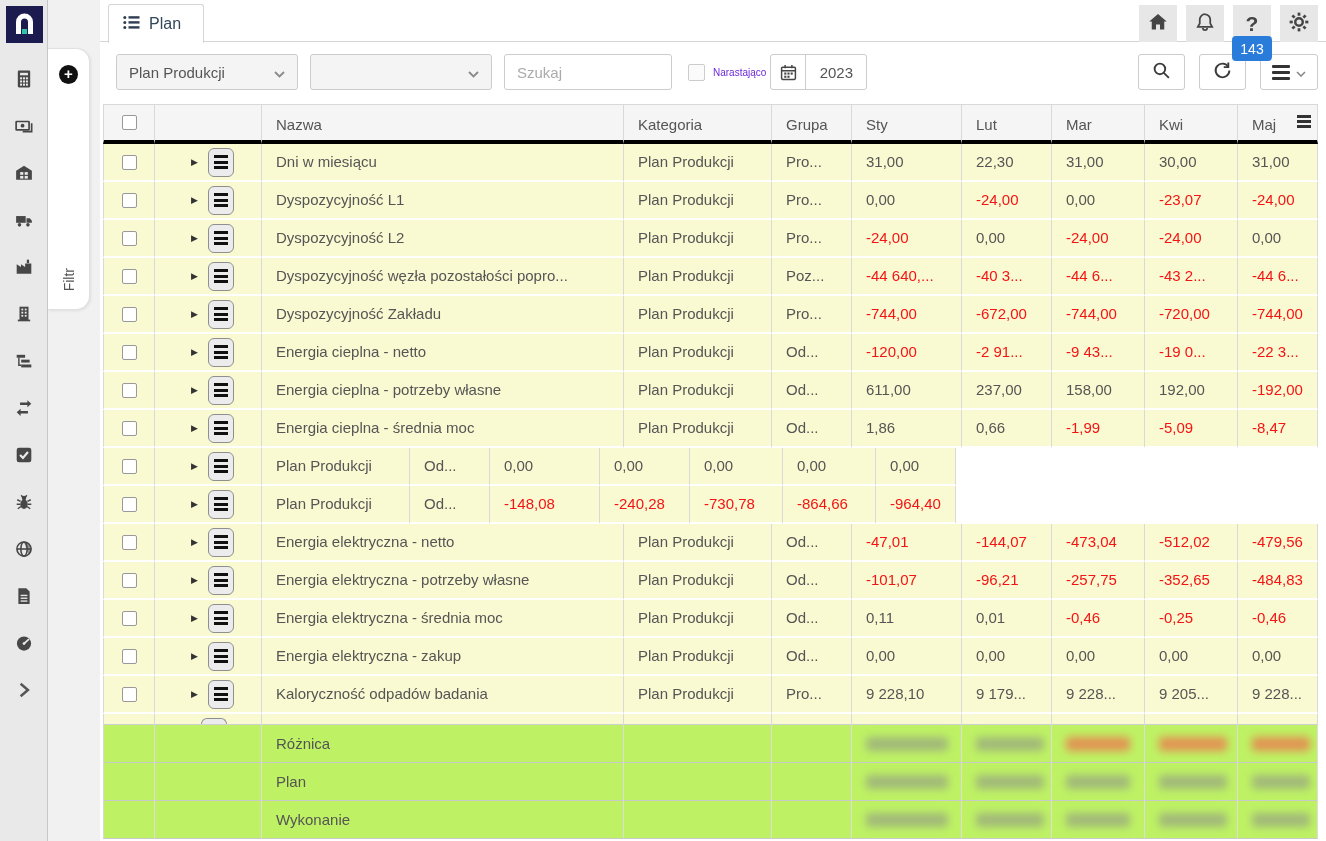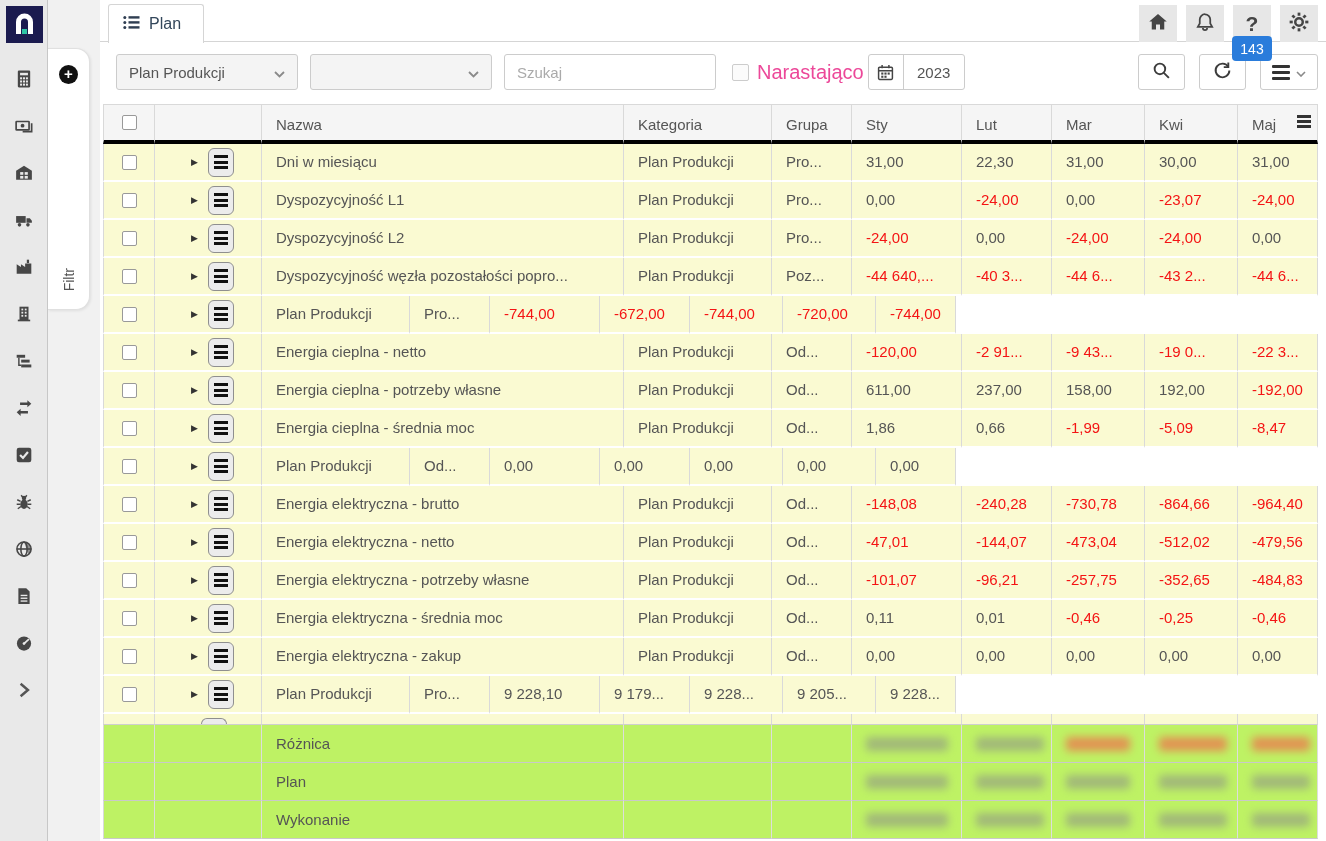--- a/index.html
+++ b/index.html
@@ -46,27 +46,27 @@
     background:#2a7cdb; color:#fff; font-size:14px; border-radius:4px;
     display:flex; align-items:center; justify-content:center; z-index:5; }
 
   
   .toolbar { position:relative; height:56px; }
   .tleft { position:absolute; left:16px; top:12px; display:flex; align-items:center; }
   .sel { width:182px; height:36px; background:#f4f4f4; border:1px solid #ccc; border-radius:3px;
     display:flex; align-items:center; padding:0 12px; font-size:15px; color:#555;
     justify-content:space-between; cursor:pointer; }
   .sel + .sel { margin-left:12px; }
-  .search-in { width:212px; height:36px; border:1px solid #ccc; border-radius:3px;
+  .search-in { width:168px; height:36px; border:1px solid #ccc; border-radius:3px;
     margin-left:12px; padding:0 12px; font-size:15px; color:#555;
     font-family:"Liberation Sans",sans-serif; outline:none; }
   .search-in::placeholder { color:#aaa; }
   .chk-wrap { display:flex; align-items:center; gap:8px; margin-left:16px; cursor:pointer; }
   .chk { width:17px; height:17px; border:1px solid #ccc; background:#fbfbfb; border-radius:2px; }
-  .chk-label { font-size:20px; color:#ec4899; }
+  .chk-label { font-size:10px; color:#6d28d9; }
   .date-group { display:flex; margin-left:4px; height:36px; border:1px solid #ccc;
     border-radius:3px; overflow:hidden; cursor:pointer; background:#fff; }
   .date-ic { width:35px; display:flex; align-items:center; justify-content:center;
     border-right:1px solid #ccc; color:#454545; }
   .date-yr { width:60px; display:flex; align-items:center; justify-content:center;
     font-size:15px; color:#555; }
   .tright { position:absolute; right:8px; top:12px; display:flex; gap:14px; }
   .tool-btn { height:36px; min-width:47px; background:#fff; border:1px solid #ccc;
     border-radius:3px; display:flex; align-items:center; justify-content:center;
     gap:6px; cursor:pointer; color:#3c3c3c; padding:0 8px; }
@@ -502,20 +502,21 @@
           <div class="cb"></div>
         </div>
         <div class="cell c1">
           <div class="tri">▶</div>
           <div class="rowmenu">
             <i></i>
             <i></i>
             <i></i>
           </div>
         </div>
+        <div class="cell c2">Dyspozycyjność Zakładu</div>
         <div class="cell c3">Plan Produkcji</div>
         <div class="cell c4">Pro...</div>
         <div class="cell c5 neg">-744,00</div>
         <div class="cell c6 neg">-672,00</div>
         <div class="cell c7 neg">-744,00</div>
         <div class="cell c8 neg">-720,00</div>
         <div class="cell c9 neg">-744,00</div>
       </div>
       <div class="trow drow">
         <div class="cell c0">
@@ -605,21 +606,20 @@
           <div class="cb"></div>
         </div>
         <div class="cell c1">
           <div class="tri">▶</div>
           <div class="rowmenu">
             <i></i>
             <i></i>
             <i></i>
           </div>
         </div>
-        <div class="cell c2">Energia elektryczna - brutto</div>
         <div class="cell c3">Plan Produkcji</div>
         <div class="cell c4">Od...</div>
         <div class="cell c5 neg">-148,08</div>
         <div class="cell c6 neg">-240,28</div>
         <div class="cell c7 neg">-730,78</div>
         <div class="cell c8 neg">-864,66</div>
         <div class="cell c9 neg">-964,40</div>
       </div>
       <div class="trow drow">
         <div class="cell c0">
@@ -710,20 +710,21 @@
           <div class="cb"></div>
         </div>
         <div class="cell c1">
           <div class="tri">▶</div>
           <div class="rowmenu">
             <i></i>
             <i></i>
             <i></i>
           </div>
         </div>
+        <div class="cell c2">Kaloryczność odpadów badania</div>
         <div class="cell c3">Plan Produkcji</div>
         <div class="cell c4">Pro...</div>
         <div class="cell c5">9 228,10</div>
         <div class="cell c6">9 179...</div>
         <div class="cell c7">9 228...</div>
         <div class="cell c8">9 205...</div>
         <div class="cell c9">9 228...</div>
       </div>
       <div class="trow partrow">
         <div class="cell c0"></div>

